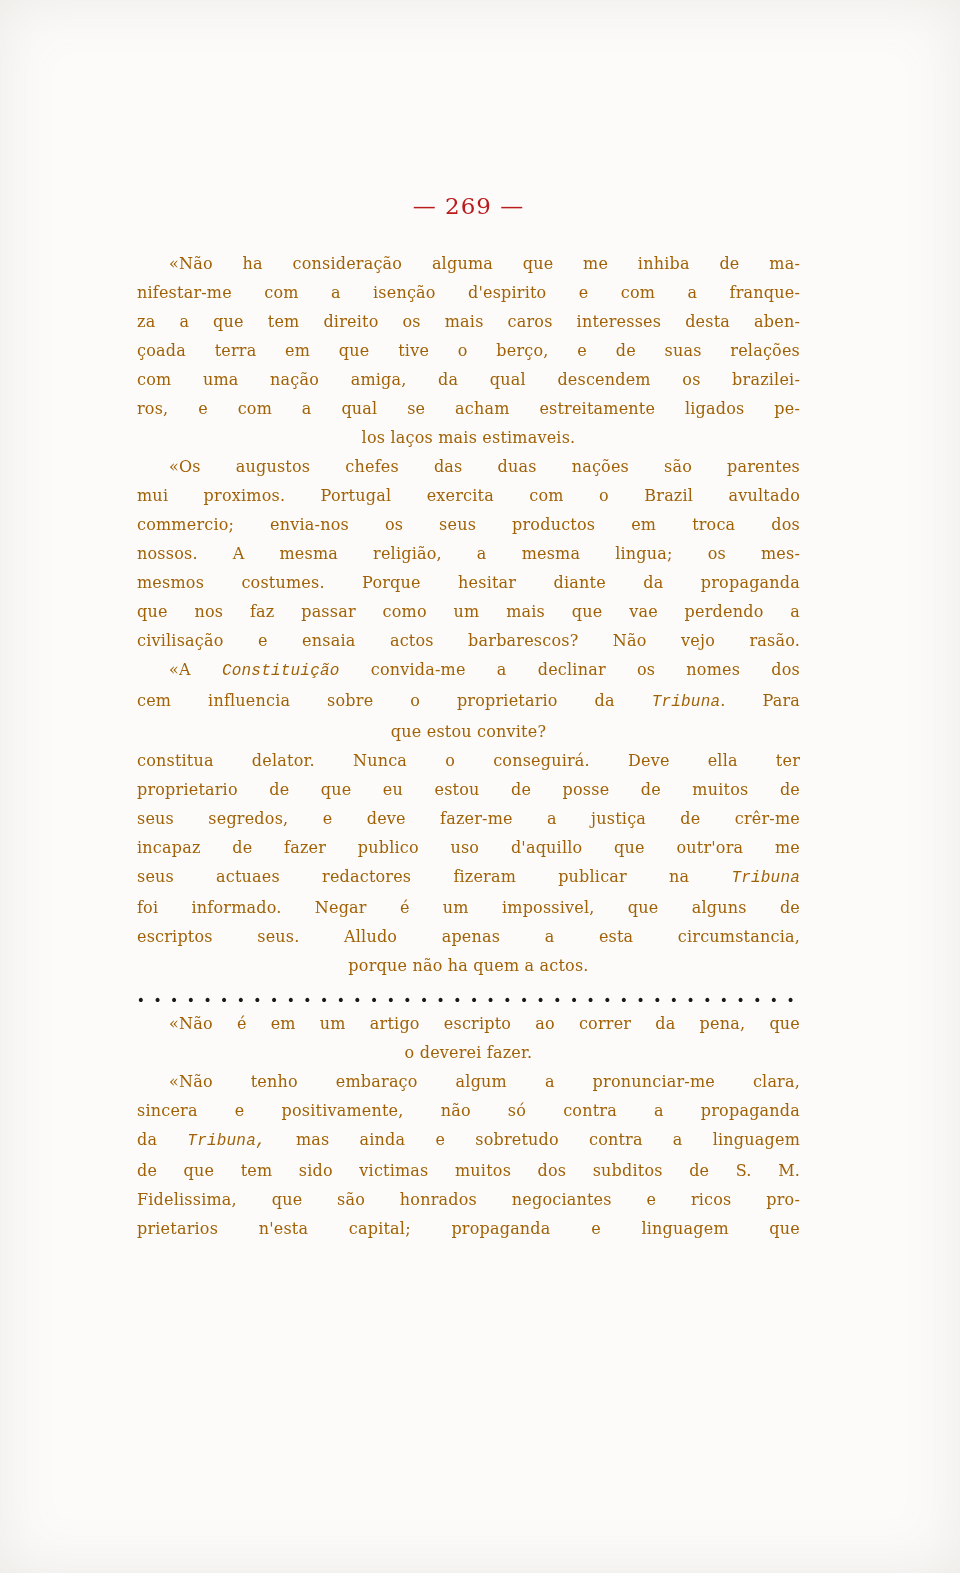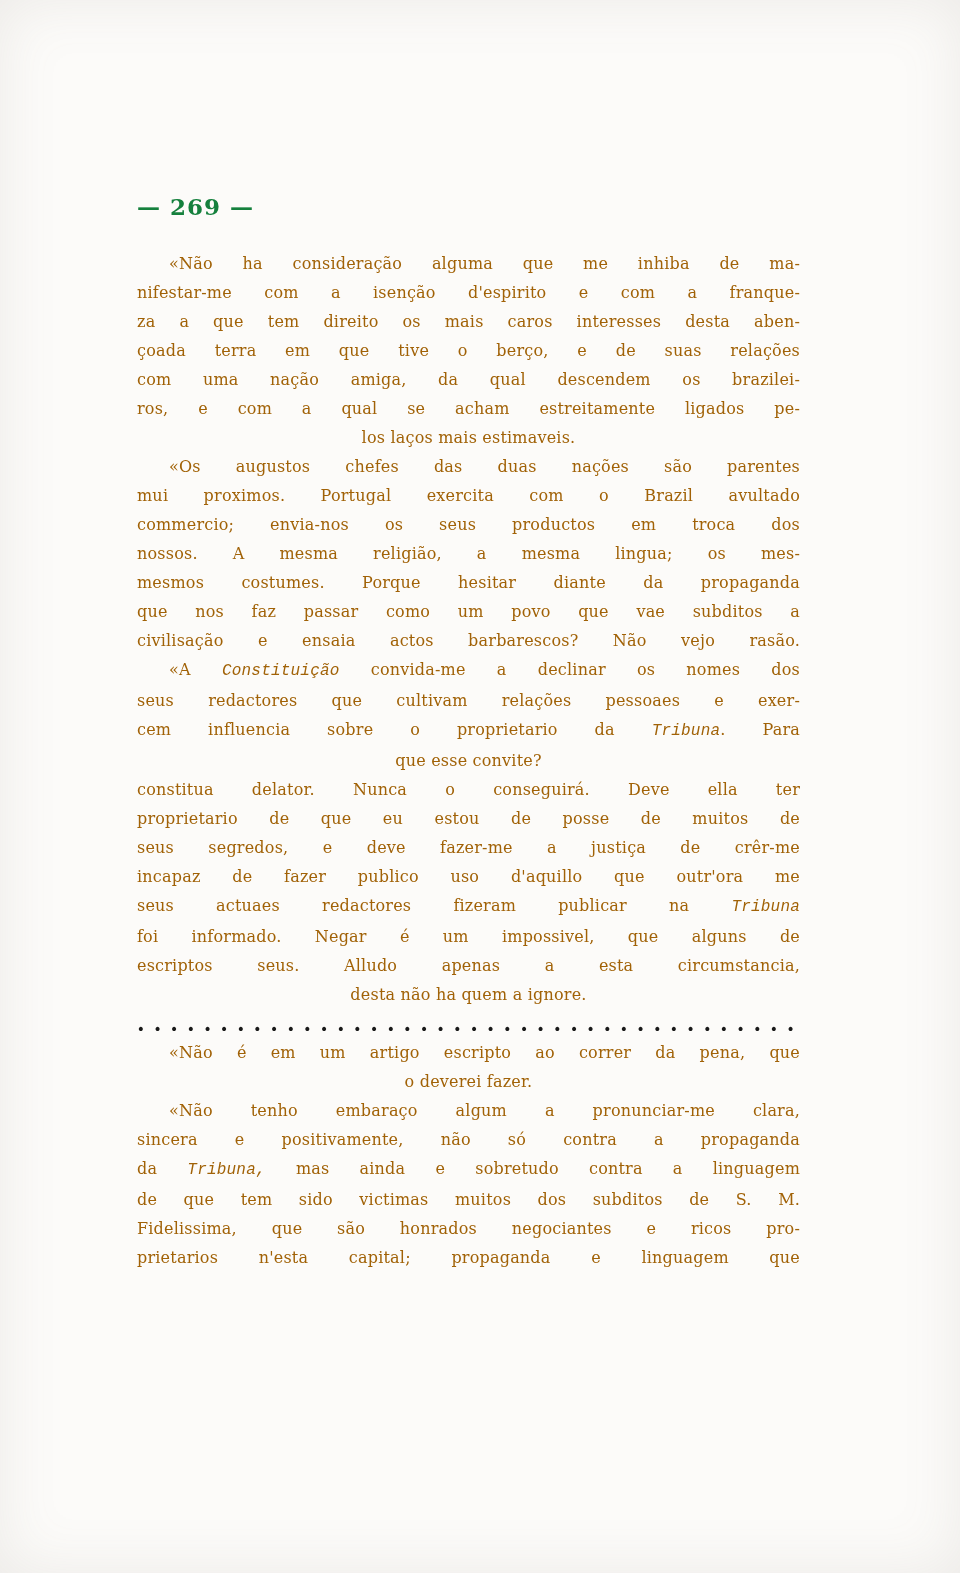--- a/index.html
+++ b/index.html
@@ -15,25 +15,25 @@
     width: 960px;
     height: 1573px;
     background: #fcfbf9;
     box-shadow: inset 0 0 60px rgba(120,115,105,0.12);
   }
   .page-number {
     position: absolute;
     top: 193px;
     left: 137px;
     width: 663px;
-    text-align: left;
+    text-align: center;
     font-size: 23px;
-    font-weight: bold;
+    font-weight: normal;
     letter-spacing: 1px;
-    color: #15803d;
+    color: #b91c1c;
   }
   .text-block {
     position: absolute;
     top: 249px;
     left: 137px;
     width: 663px;
   }
   .line {
     font-size: 16px;
     line-height: 29px;
@@ -69,38 +69,37 @@
         <div class="line"><span>com uma nação amiga, da qual descendem os brazilei-</span></div>
         <div class="line"><span>ros, e com a qual se acham estreitamente ligados pe-</span></div>
         <div class="line no-justify"><span>los laços mais estimaveis.</span></div>
       </div>
       <div>
         <div class="line indent"><span>«Os augustos chefes das duas nações são parentes</span></div>
         <div class="line"><span>mui proximos. Portugal exercita com o Brazil avultado</span></div>
         <div class="line"><span>commercio; envia-nos os seus productos em troca dos</span></div>
         <div class="line"><span>nossos. A mesma religião, a mesma lingua; os mes-</span></div>
         <div class="line"><span>mesmos costumes. Porque hesitar diante da propaganda</span></div>
-        <div class="line"><span>que nos faz passar como um povo que vae subditos a</span></div>
+        <div class="line"><span>que nos faz passar como um mais que vae perdendo a</span></div>
         <div class="line"><span>civilisação e ensaia actos barbarescos? Não vejo rasão.</span></div>
       </div>
       <div>
         <div class="line indent"><span>«A </span><span class="it">Constituição</span><span> convida-me a declinar os nomes dos</span></div>
-        <div class="line"><span>seus redactores que cultivam relações pessoaes e exer-</span></div>
         <div class="line"><span>cem influencia sobre o proprietario da </span><span class="it">Tribuna</span><span>. Para</span></div>
-        <div class="line no-justify"><span>que esse convite?</span></div>
+        <div class="line no-justify"><span>que estou convite?</span></div>
       </div>
       <div>
         <div class="line"><span>constitua delator. Nunca o conseguirá. Deve ella ter</span></div>
         <div class="line"><span>proprietario de que eu estou de posse de muitos de</span></div>
         <div class="line"><span>seus segredos, e deve fazer-me a justiça de crêr-me</span></div>
         <div class="line"><span>incapaz de fazer publico uso d'aquillo que outr'ora me</span></div>
         <div class="line"><span>seus actuaes redactores fizeram publicar na </span><span class="it">Tribuna</span></div>
         <div class="line"><span>foi informado. Negar é um impossivel, que alguns de</span></div>
         <div class="line"><span>escriptos seus. Alludo apenas a esta circumstancia,</span></div>
-        <div class="line no-justify"><span>desta não ha quem a ignore.</span></div>
+        <div class="line no-justify"><span>porque não ha quem a actos.</span></div>
       </div>
       <div class="dots">..........................................</div>
       <div>
         <div class="line indent"><span>«Não é em um artigo escripto ao correr da pena, que</span></div>
         <div class="line no-justify"><span>o deverei fazer.</span></div>
       </div>
       <div>
         <div class="line indent"><span>«Não tenho embaraço algum a pronunciar-me clara,</span></div>
         <div class="line"><span>sincera e positivamente, não só contra a propaganda</span></div>
         <div class="line"><span>da </span><span class="it">Tribuna,</span><span> mas ainda e sobretudo contra a linguagem</span></div>

